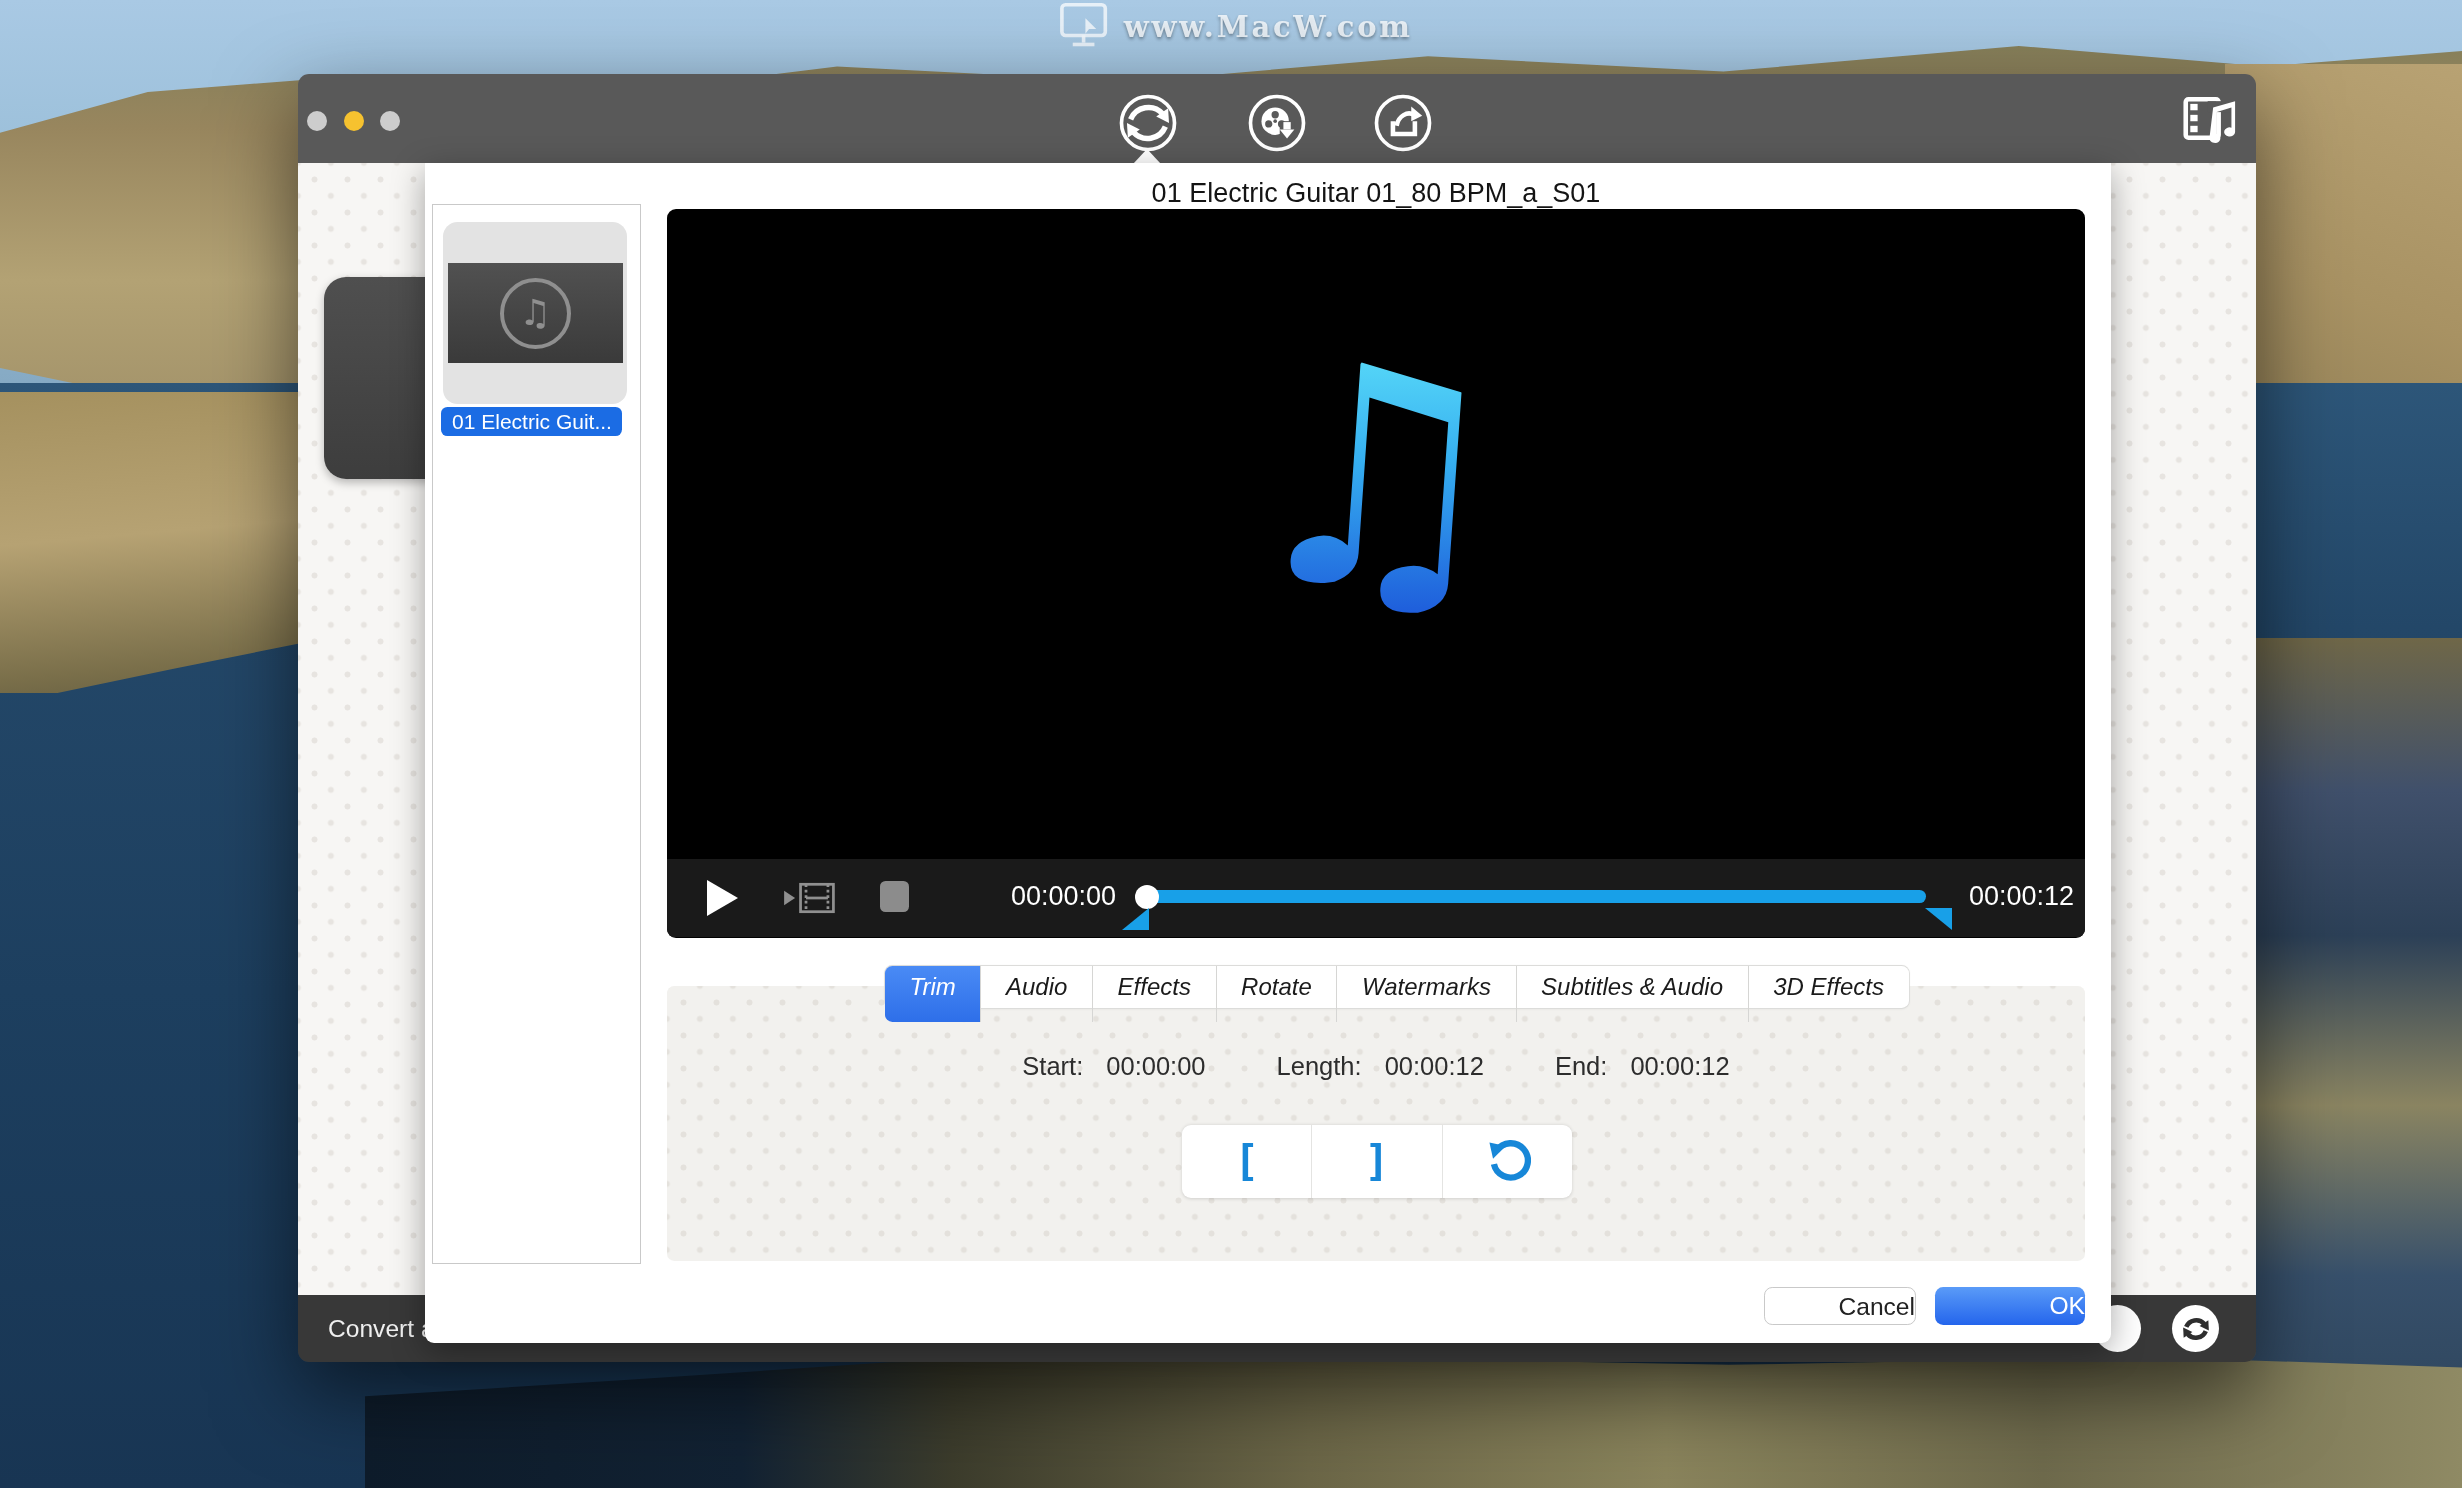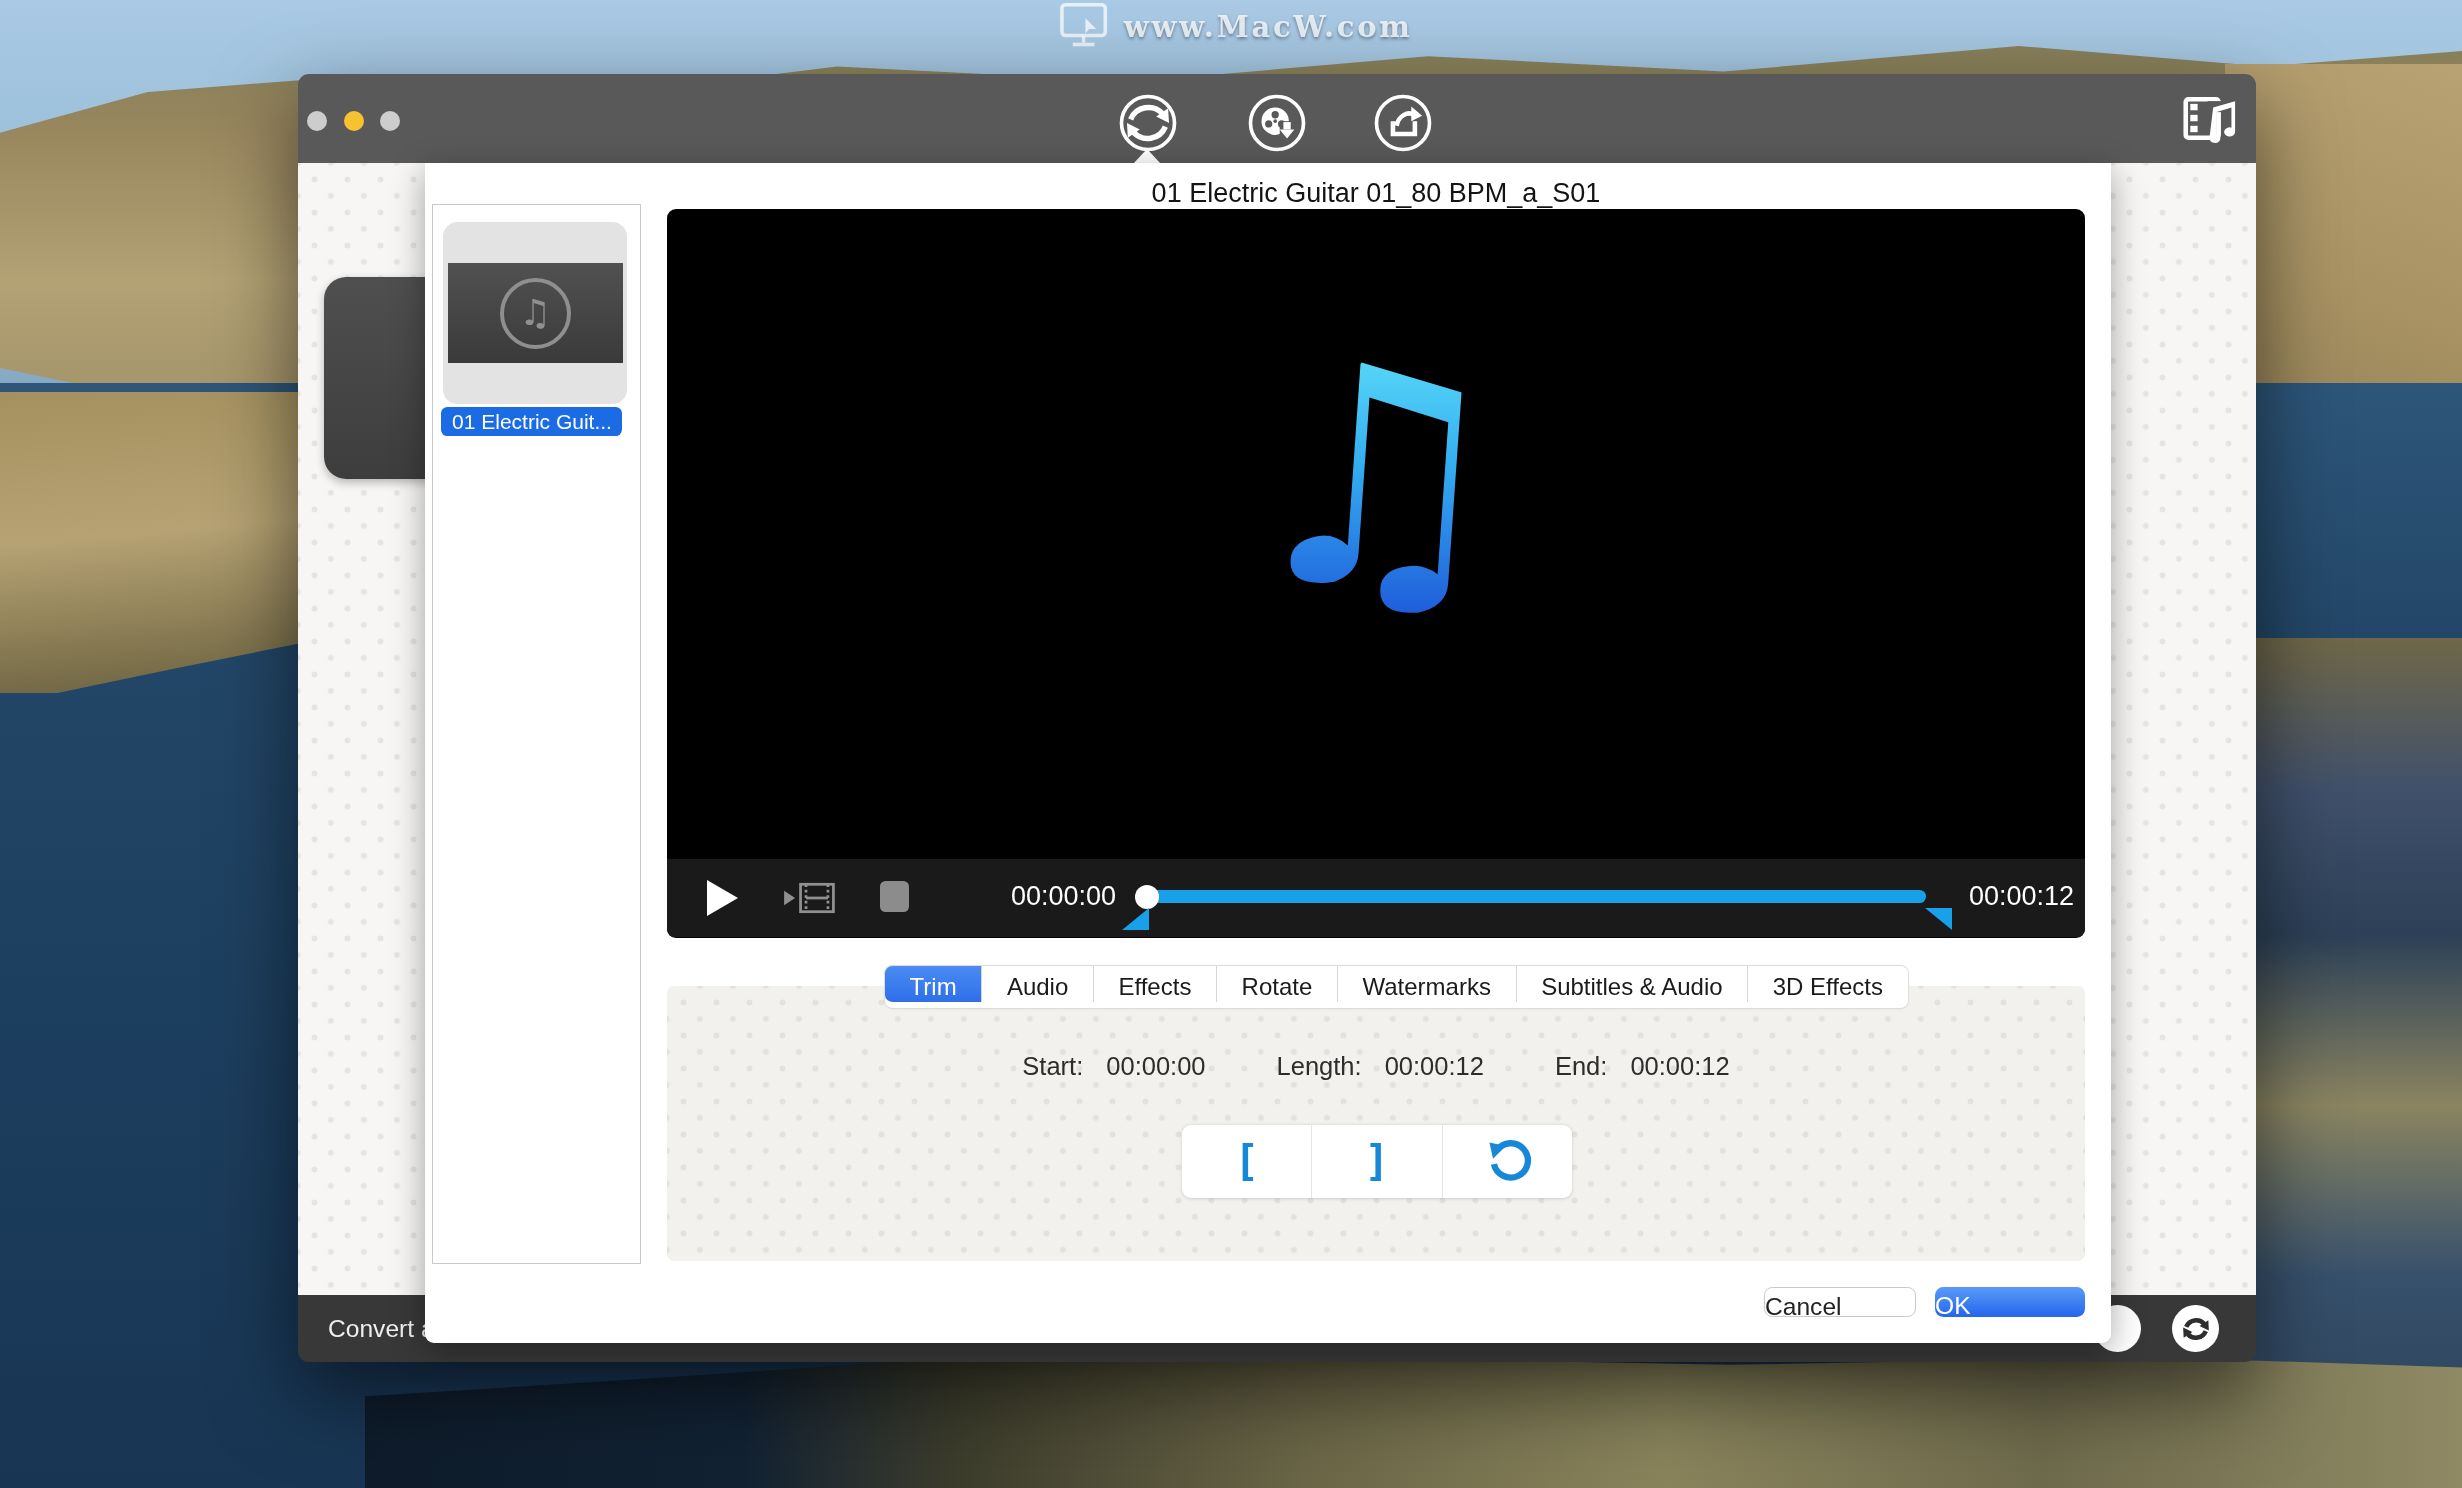--- a/index.html
+++ b/index.html
@@ -84,39 +84,39 @@
   .time.current{left:337px;width:119px;text-align:center;}
   .time.total{left:1286px;width:137px;text-align:center;}
   .track{left:477px;top:31px;width:782px;height:12.8px;background:#18a0e8;border-radius:6.4px;}
   .knob{left:-9px;top:-5.5px;width:24px;height:24px;border-radius:50%;background:#ffffff;}
   .marker{width:27px;height:22px;background:#18a0e8;top:18px;}
   .marker.start{left:-22px;clip-path:polygon(0 100%,100% 100%,100% 0);}
   .marker.end{left:781px;clip-path:polygon(0 0,100% 0,100% 100%);}
 
   .tabs{left:460px;top:803px;height:42px;display:flex;background:#fff;border-radius:7.3px;
     box-shadow:0 0 0 0.9px #dcdcda,0 0.9px 2.7px rgba(0,0,0,.08);z-index:3;}
-  .tab{height:36px;line-height:42px;padding:0 24.6px;font-size:24px;color:#1b1b1b;border-right:1.8px solid #d6d6d4;white-space:nowrap;}
+  .tab{height:56px;line-height:42px;padding:0 24.6px;font-size:24px;color:#1b1b1b;border-right:1.8px solid #d6d6d4;white-space:nowrap;font-style:italic;}
   .tab:first-child{border-radius:7.3px 0 0 7.3px;}
   .tab:last-child{border-right:none;border-radius:0 7.3px 7.3px 0;}
   .tab.active{background:linear-gradient(180deg,#4a8bf5,#2e6fe9);color:#fff;}
 
   .content-panel{left:242px;top:823px;width:1418px;height:275px;background:#f2f1ee;border-radius:7.3px;z-index:1;
     background-image:radial-gradient(#e4e1dc 2.7px,transparent 3.3px),radial-gradient(#e4e1dc 2.7px,transparent 3.3px);
     background-size:33px 33px;background-position:0 0,16.4px 16.4px;}
   .trim-row{left:0;top:66px;width:1418px;display:flex;justify-content:center;gap:71px;
     font-size:25.5px;color:#2d2d2d;}
   .trim-field{display:flex;gap:23px;}
   .seg-group{left:515px;top:139px;width:390px;height:73px;display:flex;background:#fff;border-radius:9px;
     box-shadow:0 0.9px 3.6px rgba(0,0,0,.14);}
   .seg{width:130px;height:73px;display:flex;align-items:center;justify-content:center;
     border-right:1.8px solid #e4e4e2;}
   .seg:last-child{border-right:none;}
   .seg .bracket{color:#1787d8;font-size:42px;font-weight:bold;font-family:"DejaVu Sans Mono",monospace;}
 
-  .btn{top:1124px;height:30px;line-height:38px;border-radius:8.2px;font-size:24.6px;text-align:left;box-sizing:border-box;}
+  .btn{top:1124px;height:38px;line-height:38px;border-radius:8.2px;font-size:24.6px;text-align:right;box-sizing:border-box;}
   .btn.cancel{left:1339px;width:152px;background:#fff;border:1.8px solid #c9c9c9;color:#222;}
   .btn.ok{left:1510px;width:150px;background:linear-gradient(180deg,#5a9bf8,#2465ec);color:#fff;}
 </style>
 </head>
 <body>
 
 <div class="stage">
 
   <div class="abs wp-sky"></div>
   <div class="abs wp-hills"></div>

